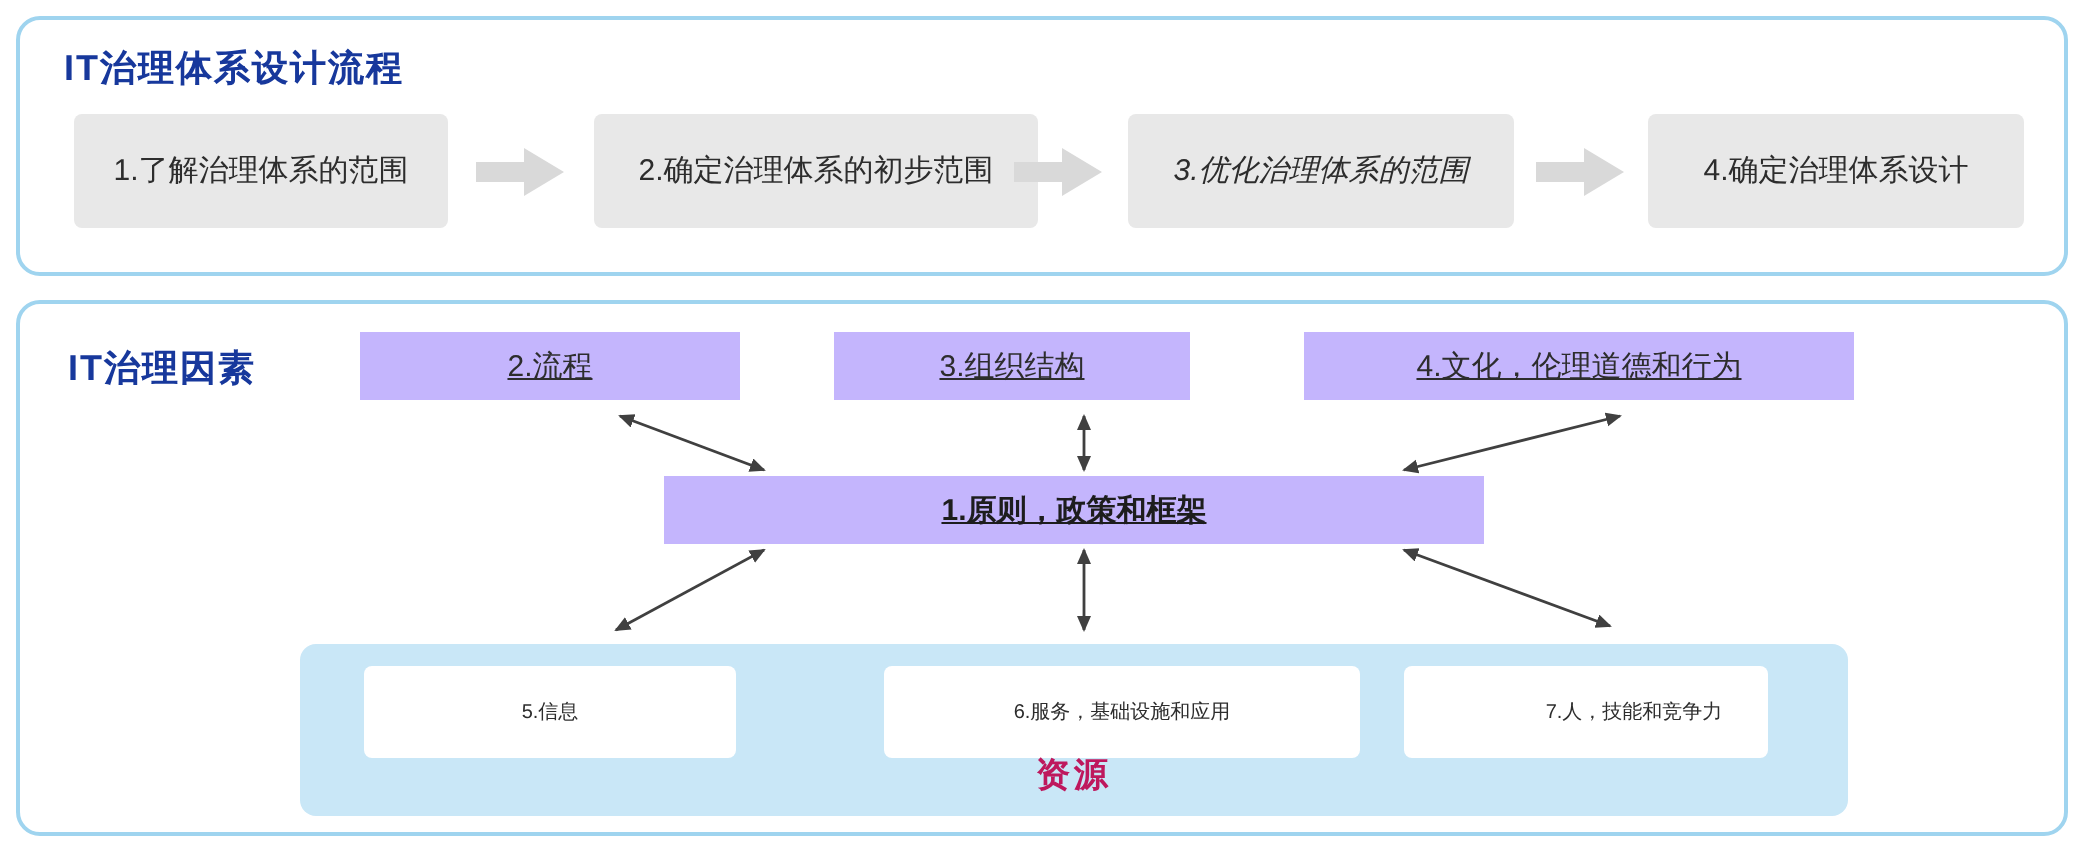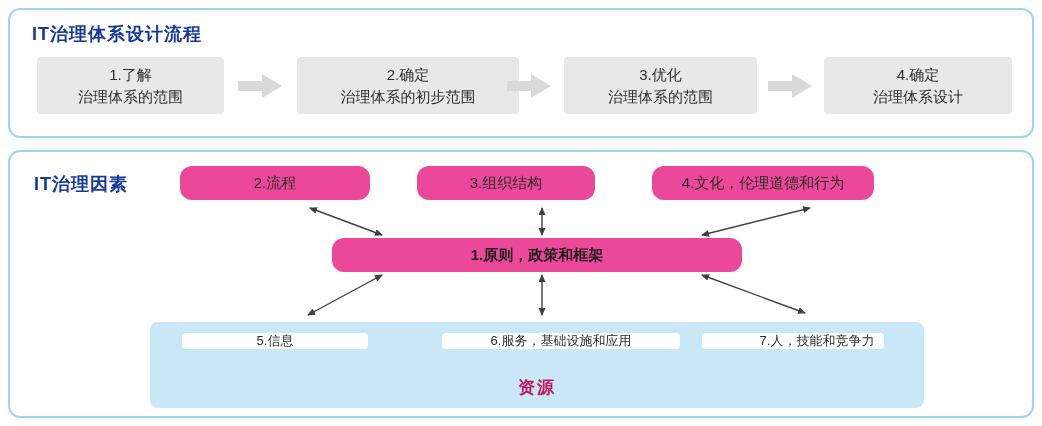--- a/index.html
+++ b/index.html
@@ -8,37 +8,37 @@
 
   .canvas { position: relative; width: 1042px; height: 426px; background: #ffffff; overflow: hidden; }
 
   .panel { position: absolute; border: 2px solid #9fd4ef; border-radius: 12px; background: #ffffff; }
   .panel-top { left: 8px; top: 8px; width: 1026px; height: 130px; }
   .panel-bottom { left: 8px; top: 150px; width: 1026px; height: 268px; }
 
   .panel-title { position: absolute; font-size: 18px; font-weight: bold; color: #17389c; letter-spacing: 1px; white-space: nowrap; }
 
   .step-box { position: absolute; top: 47px; height: 57px; background: #e8e8e8; border-radius: 4px;
-              display: flex; flex-direction: column; align-items: center; justify-content: center;
+              display: flex; flex-direction: row; align-items: center; justify-content: center;
               font-size: 15px; color: #2d2d2d; line-height: 1.45; text-align: center; }
 
   .flow-arrow { position: absolute; top: 61px; width: 48px; height: 30px; }
 
-  .gray-box { position: absolute; height: 34px; background: #ec4899; border-radius: 12px;
+  .gray-box { position: absolute; height: 34px; background: #c4b5fd; border-radius: 0;
               display: flex; align-items: center; justify-content: center;
-              font-size: 15px; color: #2d2d2d; white-space: nowrap; }
+              font-size: 15px; color: #2d2d2d; white-space: nowrap; text-decoration: underline; }
   .center-box { font-weight: bold; color: #1d1d1d; }
 
   .connectors { position: absolute; left: 0; top: 0; width: 1026px; height: 268px; pointer-events: none; }
 
   .resource-zone { position: absolute; left: 140px; top: 170px; width: 774px; height: 86px;
                    background: #c9e7f7; border-radius: 8px; }
-  .white-box { position: absolute; top: 11px; height: 16px; background: #ffffff; border-radius: 4px;
+  .white-box { position: absolute; top: 11px; height: 46px; background: #ffffff; border-radius: 4px;
                display: flex; align-items: center; justify-content: center;
-               font-size: 13px; color: #2d2d2d; white-space: nowrap; }
+               font-size: 10px; color: #2d2d2d; white-space: nowrap; }
   .resource-label { position: absolute; left: 0; right: 0; bottom: 9px; text-align: center;
                     font-size: 17px; font-weight: bold; color: #be185d; letter-spacing: 2px; }
 </style>
 </head>
 <body>
 
 <div class="canvas">
 
   <section class="panel panel-top">
     <h2 class="panel-title" style="left:22px; top:12px;">IT治理体系设计流程</h2>
@@ -54,21 +54,21 @@
 
     <div class="step-box" style="left:287px; width:222px;">
       <span>2.确定</span>
       <span>治理体系的初步范围</span>
     </div>
 
     <svg class="flow-arrow" style="left:495px;" viewBox="0 0 48 30">
       <polygon points="2,10 26,10 26,3 46,15 26,27 26,20 2,20" fill="#d9d9d9"></polygon>
     </svg>
 
-    <div class="step-box" style="left:554px; width:193px;">
+    <div class="step-box" style="left:554px; width:193px;font-style:italic;">
       <span>3.优化</span>
       <span>治理体系的范围</span>
     </div>
 
     <svg class="flow-arrow" style="left:756px;" viewBox="0 0 48 30">
       <polygon points="2,10 26,10 26,3 46,15 26,27 26,20 2,20" fill="#d9d9d9"></polygon>
     </svg>
 
     <div class="step-box" style="left:814px; width:188px;">
       <span>4.确定</span>
@@ -88,21 +88,21 @@
       <line x1="372" y1="83" x2="300" y2="56" stroke="#404040" stroke-width="1.4" marker-start="url(#ah)" marker-end="url(#ah)"></line>
       <line x1="532" y1="83" x2="532" y2="56" stroke="#404040" stroke-width="1.4" marker-start="url(#ah)" marker-end="url(#ah)"></line>
       <line x1="692" y1="83" x2="800" y2="56" stroke="#404040" stroke-width="1.4" marker-start="url(#ah)" marker-end="url(#ah)"></line>
       <line x1="372" y1="123" x2="298" y2="163" stroke="#404040" stroke-width="1.4" marker-start="url(#ah)" marker-end="url(#ah)"></line>
       <line x1="532" y1="123" x2="532" y2="163" stroke="#404040" stroke-width="1.4" marker-start="url(#ah)" marker-end="url(#ah)"></line>
       <line x1="692" y1="123" x2="795" y2="161" stroke="#404040" stroke-width="1.4" marker-start="url(#ah)" marker-end="url(#ah)"></line>
     </svg>
 
     <div class="gray-box" style="left:170px; top:14px; width:190px;">2.流程</div>
     <div class="gray-box" style="left:407px; top:14px; width:178px;">3.组织结构</div>
-    <div class="gray-box" style="left:642px; top:14px; width:222px;">4.文化，伦理道德和行为</div>
+    <div class="gray-box" style="left:642px; top:14px; width:275px;">4.文化，伦理道德和行为</div>
 
     <div class="gray-box center-box" style="left:322px; top:86px; width:410px;">1.原则，政策和框架</div>
 
     <div class="resource-zone">
       <div class="white-box" style="left:32px; width:186px;">5.信息</div>
       <div class="white-box" style="left:272px; width:238px;margin-left:20px;">6.服务，基础设施和应用</div>
       <div class="white-box" style="left:552px; width:182px;padding-left:48px;">7.人，技能和竞争力</div>
       <div class="resource-label">资源</div>
     </div>
   </section>

